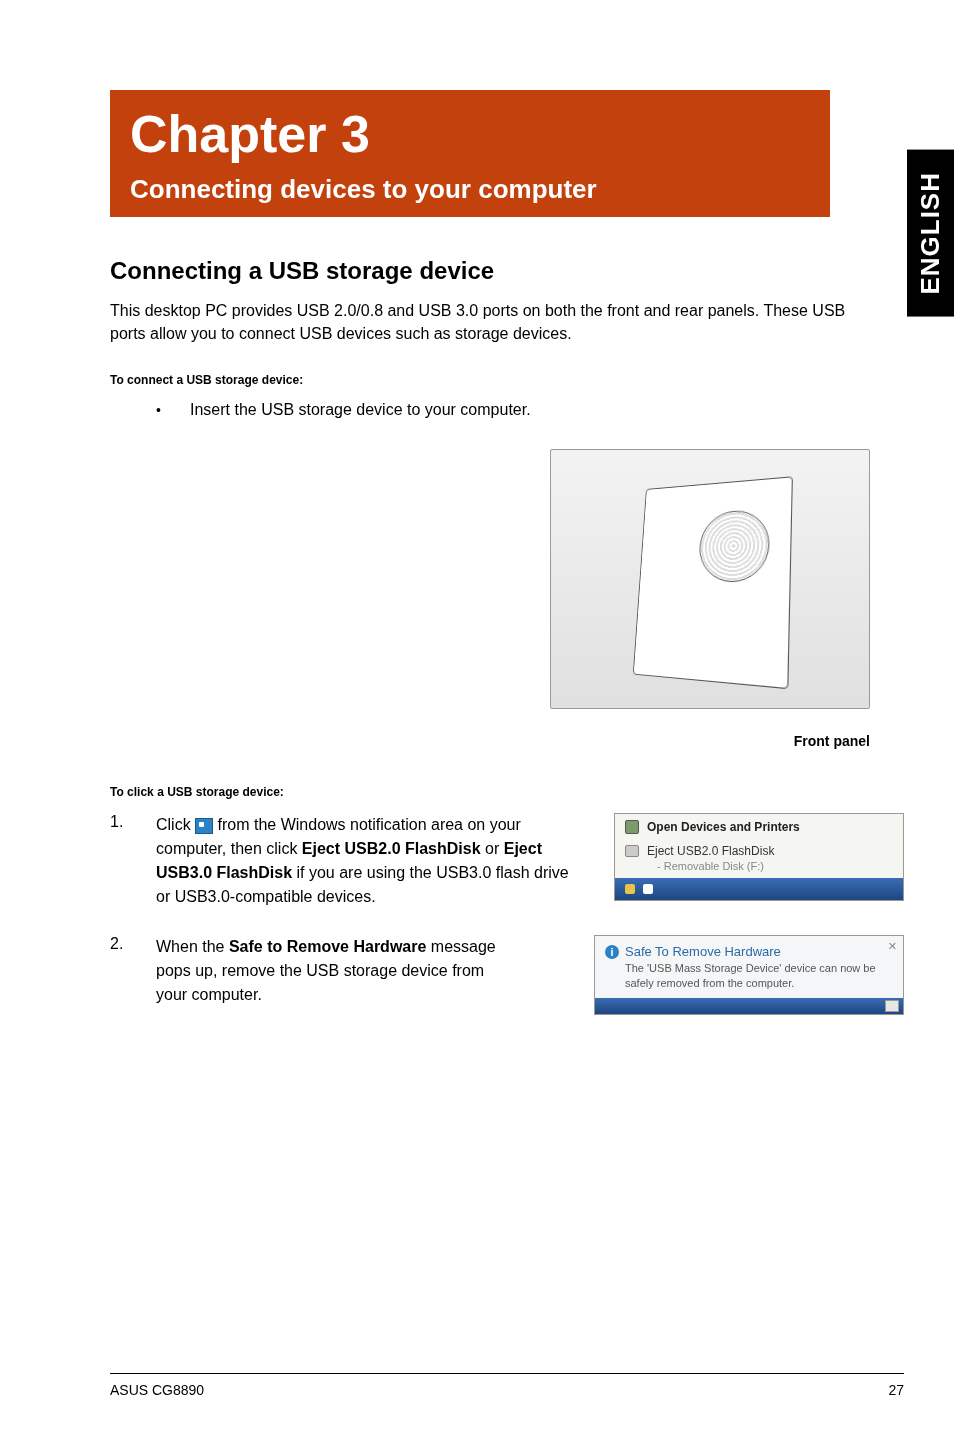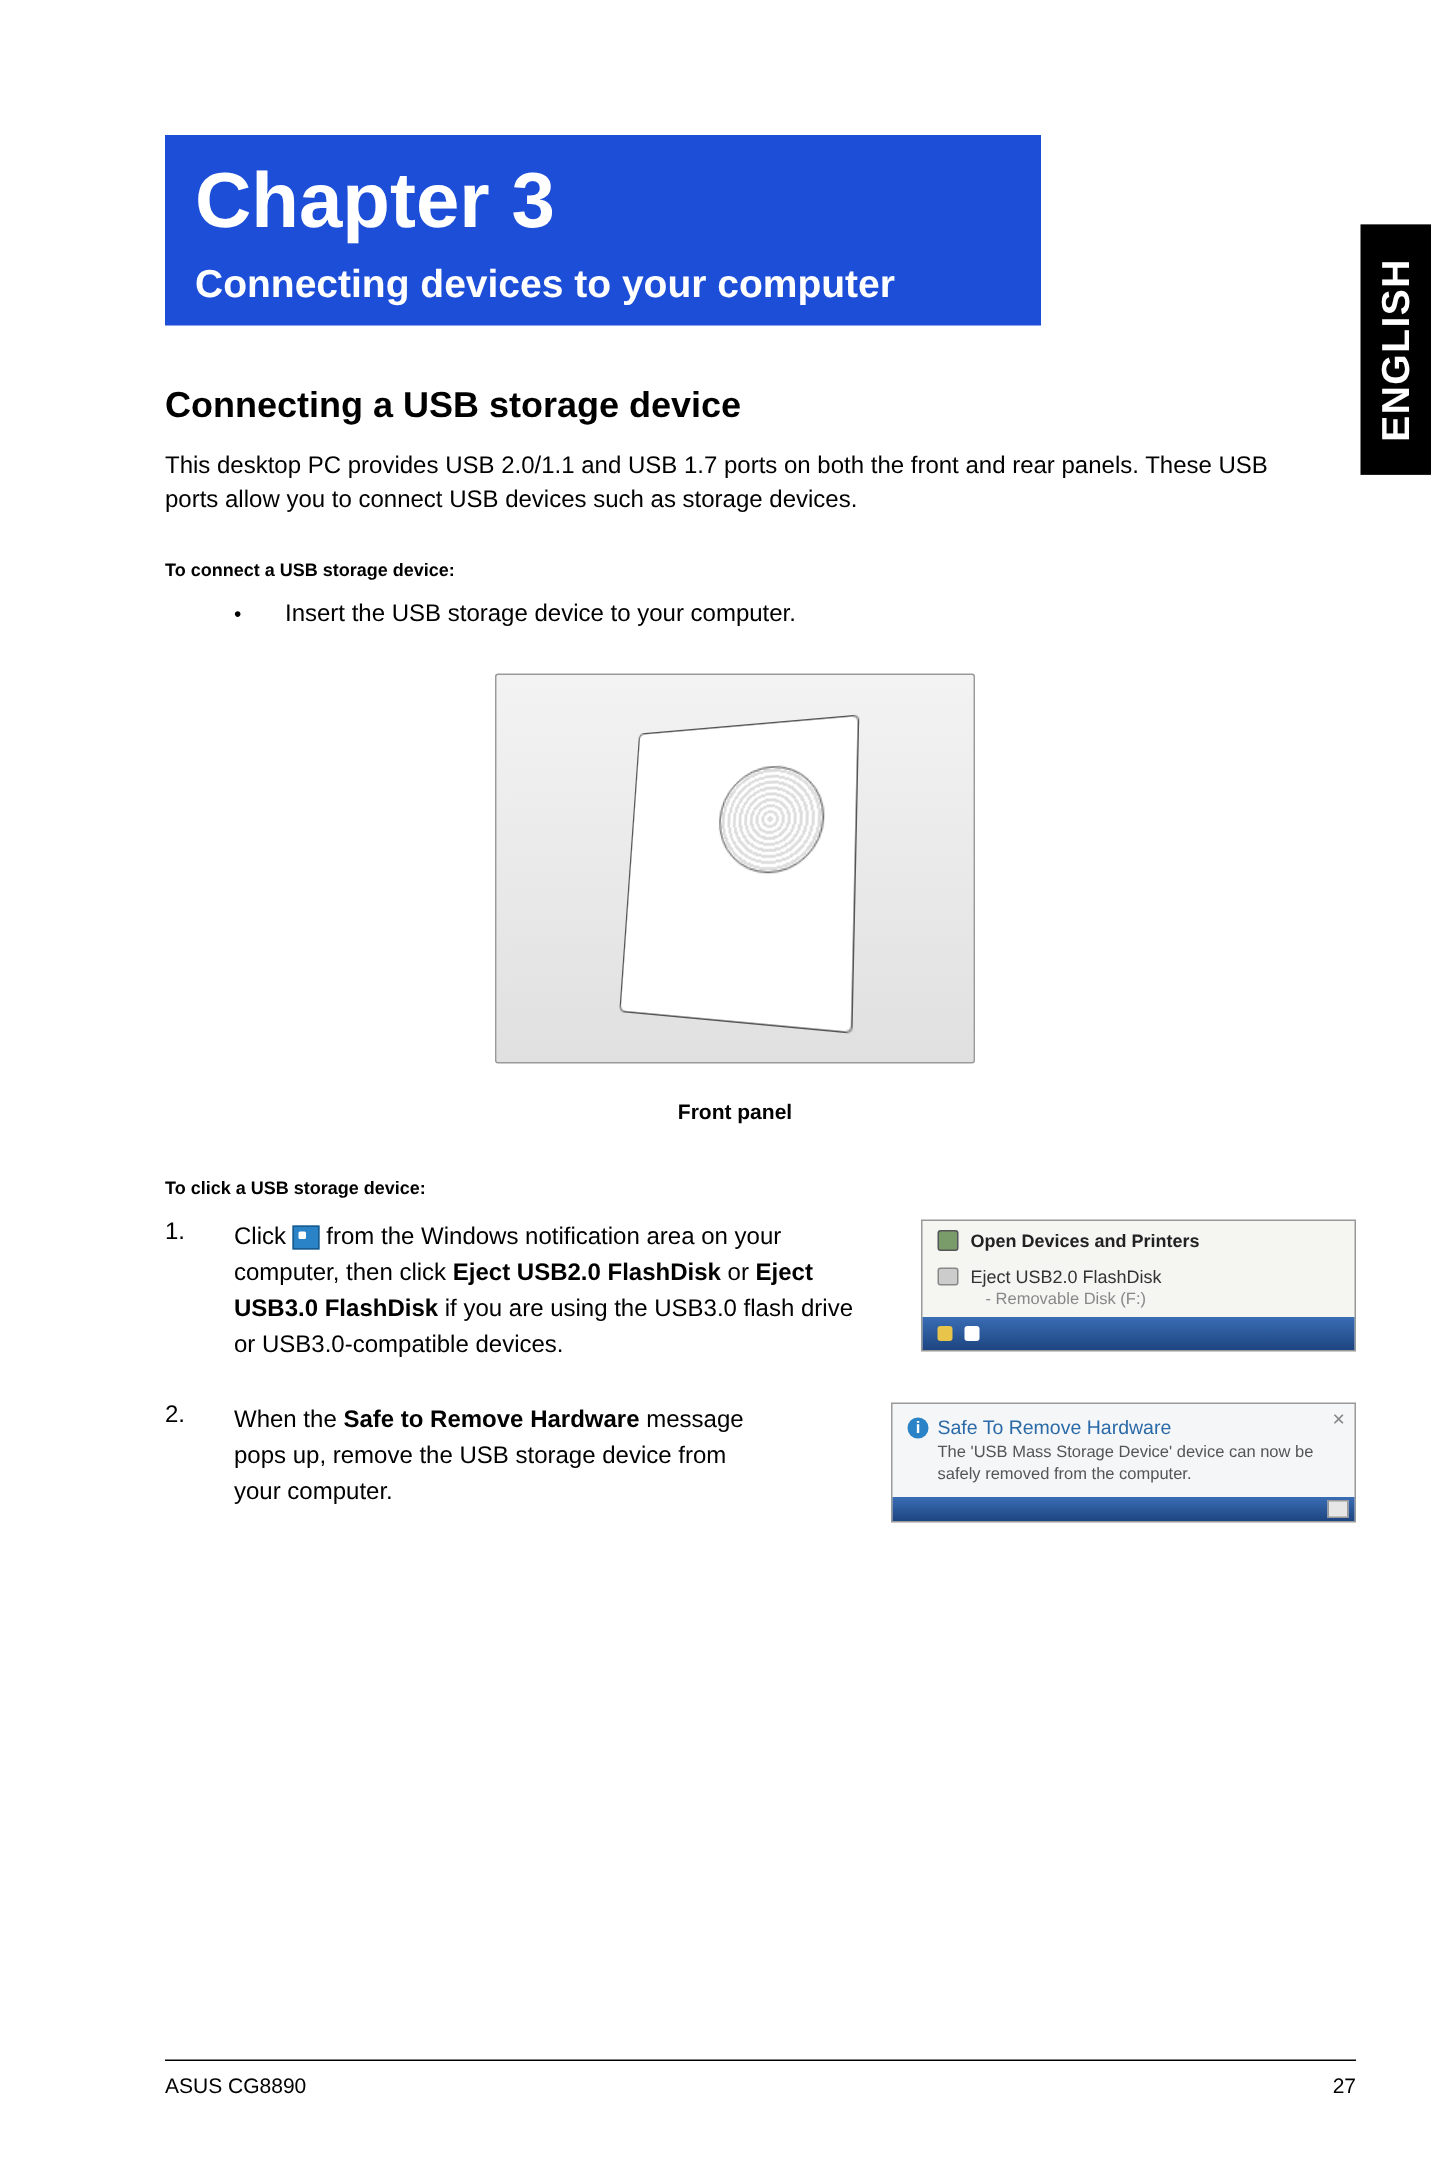--- a/index.html
+++ b/index.html
@@ -11,25 +11,25 @@
     position: relative;
     color: #000;
   }
   .page {
     width: 100%;
     height: 100%;
     padding: 90px 50px 40px 110px;
     position: relative;
   }
   .chapter-banner {
-    background: #1d4ed8;
+    background: #c2410c;
     color: #fff;
     padding: 14px 20px 12px 20px;
     margin-bottom: 40px;
-    width: 584px;
+    width: 720px;
   }
   .chapter-title {
     font-size: 52px;
     font-weight: bold;
     margin-bottom: 10px;
   }
   .chapter-subtitle {
     font-size: 26px;
     font-weight: bold;
   }
@@ -73,21 +73,21 @@
   .panels-row {
     display: flex;
     gap: 50px;
     margin-bottom: 10px;
     max-width: 760px;
   }
   .panel-box {
     flex: 1;
     display: flex;
     flex-direction: column;
-    align-items: center;
+    align-items: flex-end;
   }
   .panel-img {
     width: 320px;
     height: 260px;
     border: 1px solid #999;
     border-radius: 2px;
     display: flex;
     align-items: center;
     justify-content: center;
     margin-bottom: 20px;
@@ -286,21 +286,21 @@
 
 <div class="page">
   <div class="lang-tab">ENGLISH</div>
 
   <div class="chapter-banner">
     <div class="chapter-title">Chapter 3</div>
     <div class="chapter-subtitle">Connecting devices to your computer</div>
   </div>
 
   <div class="section-heading">Connecting a USB storage device</div>
-  <div class="body-text">This desktop PC provides USB 2.0/1.1 and USB 1.7 ports on both the front and rear panels. These USB ports allow you to connect USB devices such as storage devices.</div>
+  <div class="body-text">This desktop PC provides USB 2.0/0.8 and USB 3.0 ports on both the front and rear panels. These USB ports allow you to connect USB devices such as storage devices.</div>
 
   <div class="sub-heading">To connect a USB storage device:</div>
   <div class="bullet-row">
     <div class="bullet-dot">•</div>
     <div class="bullet-text">Insert the USB storage device to your computer.</div>
   </div>
 
   <div class="panels-row">
     <div class="panel-box">
       <div class="panel-img">

